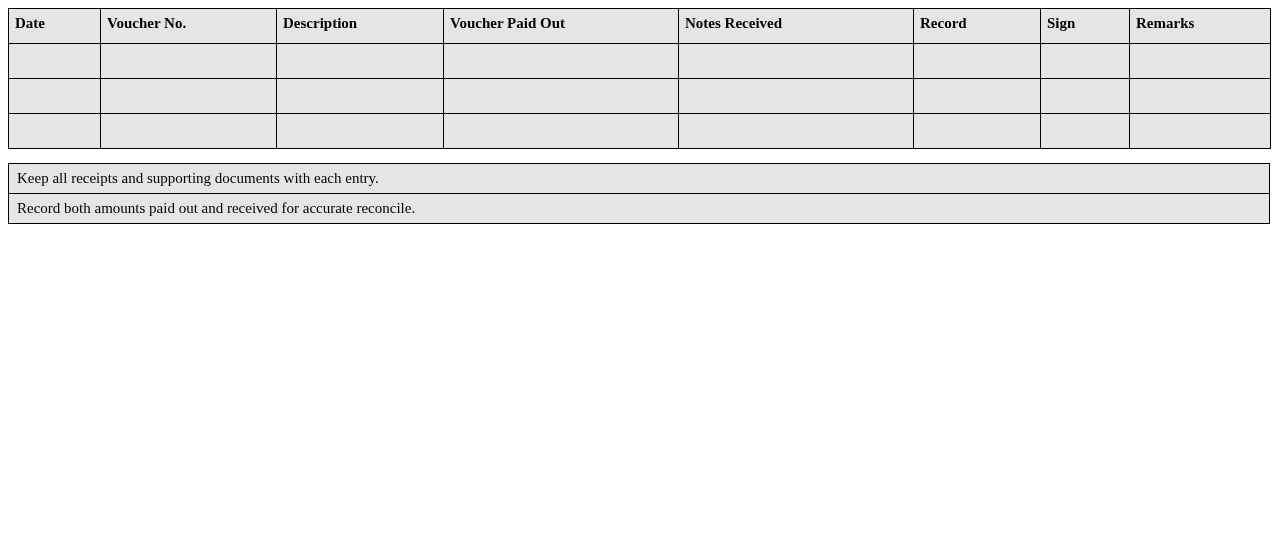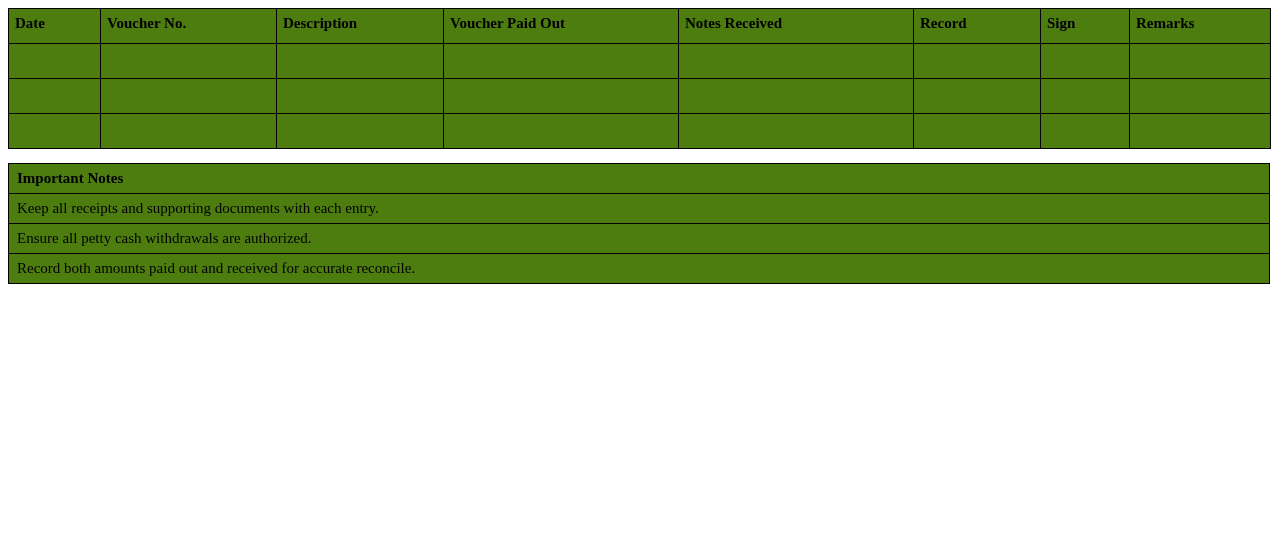--- a/index.html
+++ b/index.html
@@ -16,21 +16,21 @@
     overflow: hidden;
   }
   .page {
     padding: 8px;
     box-sizing: border-box;
   }
   table {
     border-collapse: collapse;
     table-layout: fixed;
     width: 1262px;
-    background: #4d7c0f;
+    background: #e5e5e5;
   }
   table.ledger th,
   table.ledger td {
     border: 1px solid #000000;
     padding: 4px 6px;
     text-align: left;
     vertical-align: top;
     font-size: 15px;
     line-height: 1.35;
   }
@@ -133,27 +133,21 @@
         <td class="entry-cell"></td>
       </tr>
     </tbody>
   </table>
 
   <div class="spacer"></div>
 
   <table class="notes">
     <tbody>
       <tr>
-        <th>Important Notes</th>
-      </tr>
-      <tr>
         <td>Keep all receipts and supporting documents with each entry.</td>
-      </tr>
-      <tr>
-        <td>Ensure all petty cash withdrawals are authorized.</td>
       </tr>
       <tr>
         <td>Record both amounts paid out and received for accurate reconcile.</td>
       </tr>
     </tbody>
   </table>
 
 </div>
 
 </body></html>

